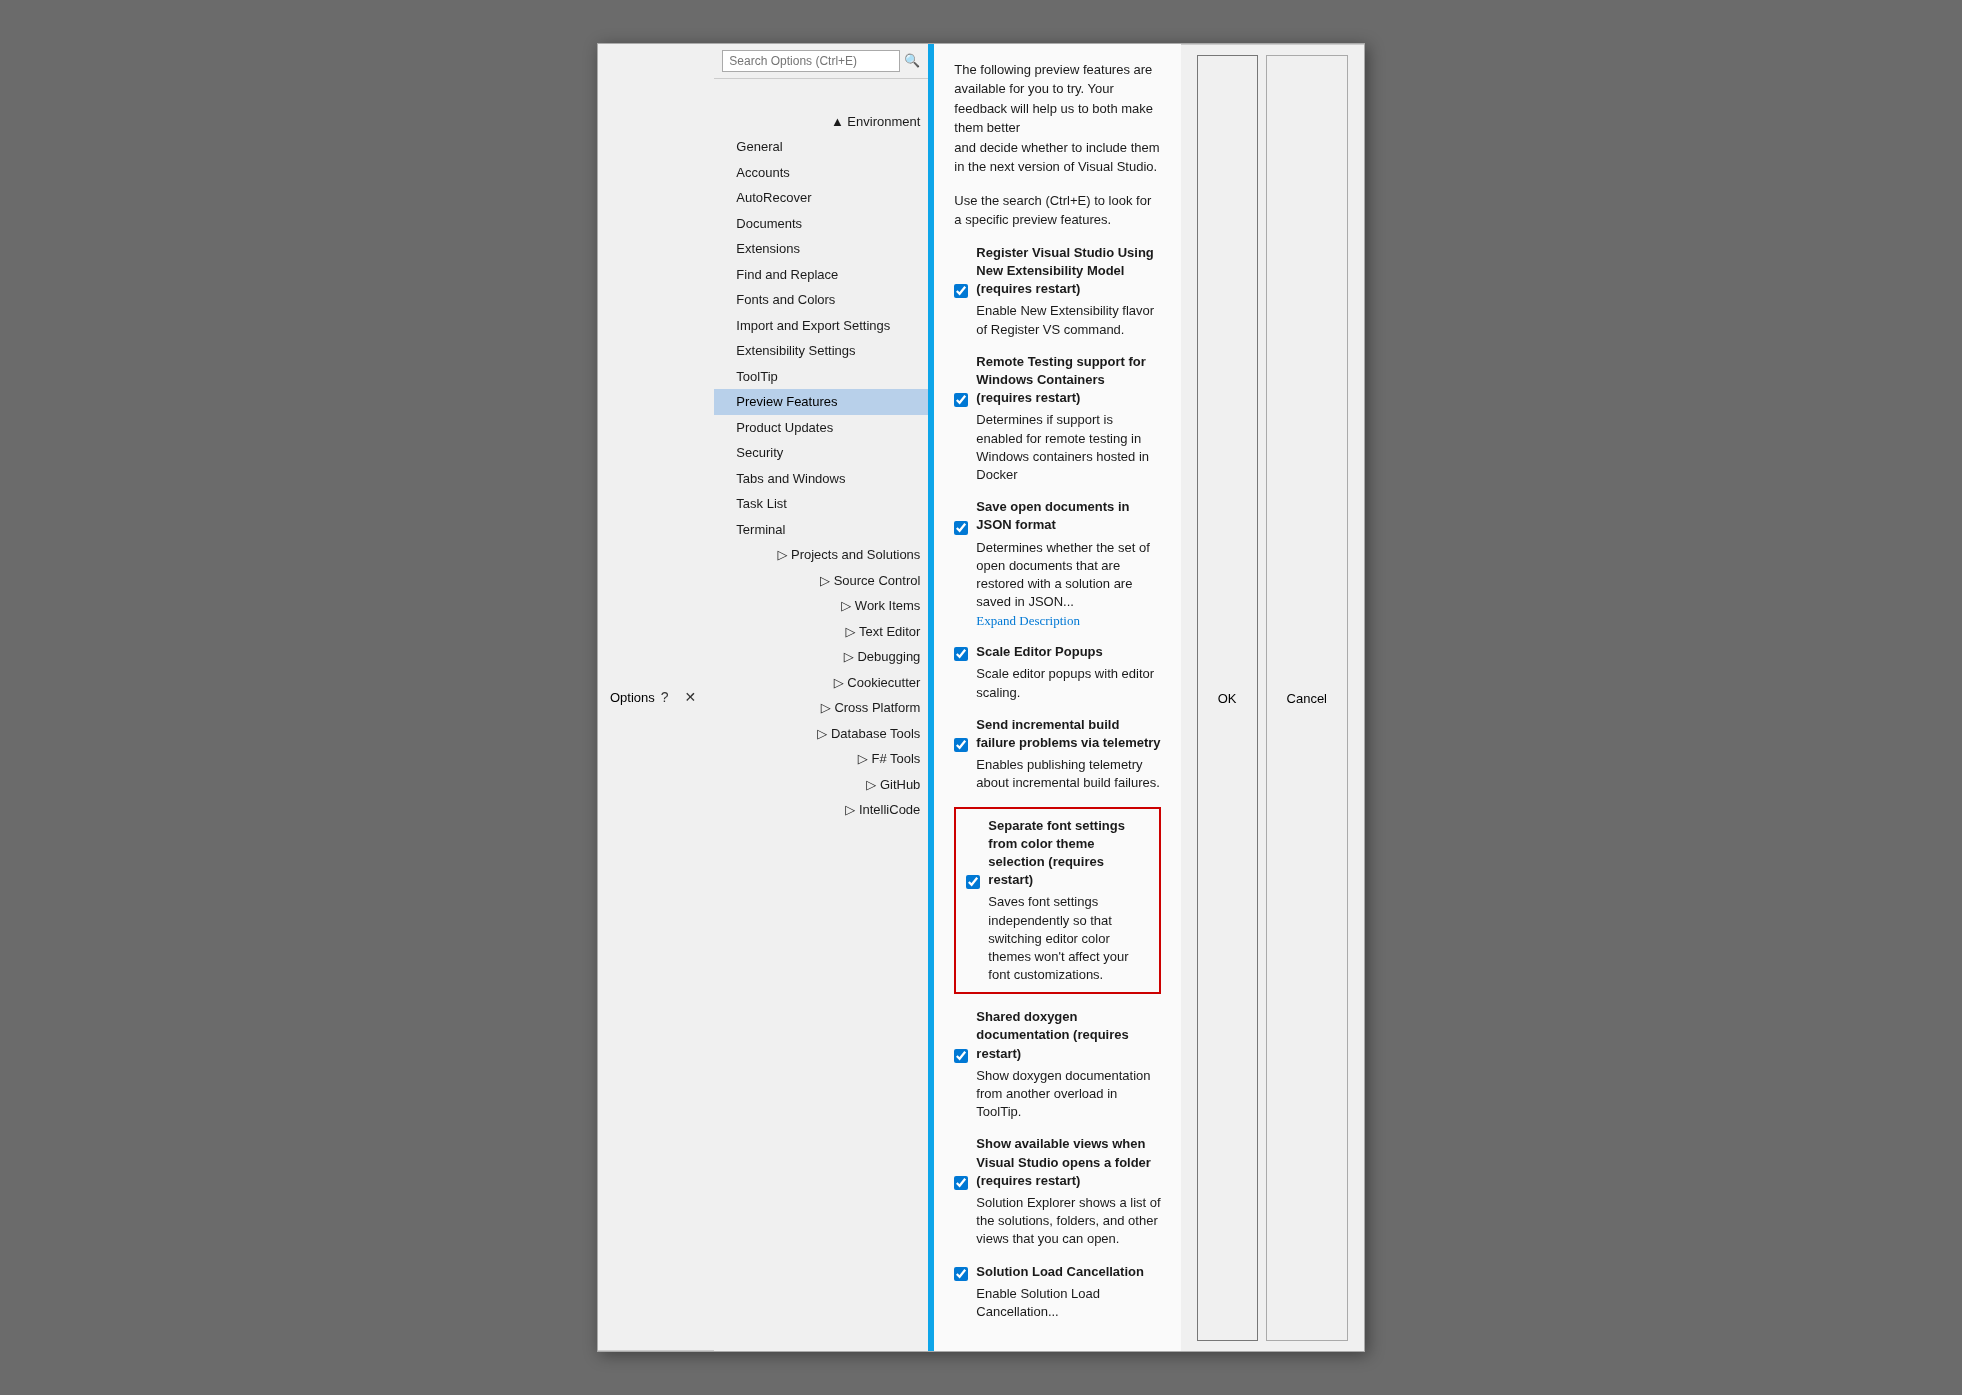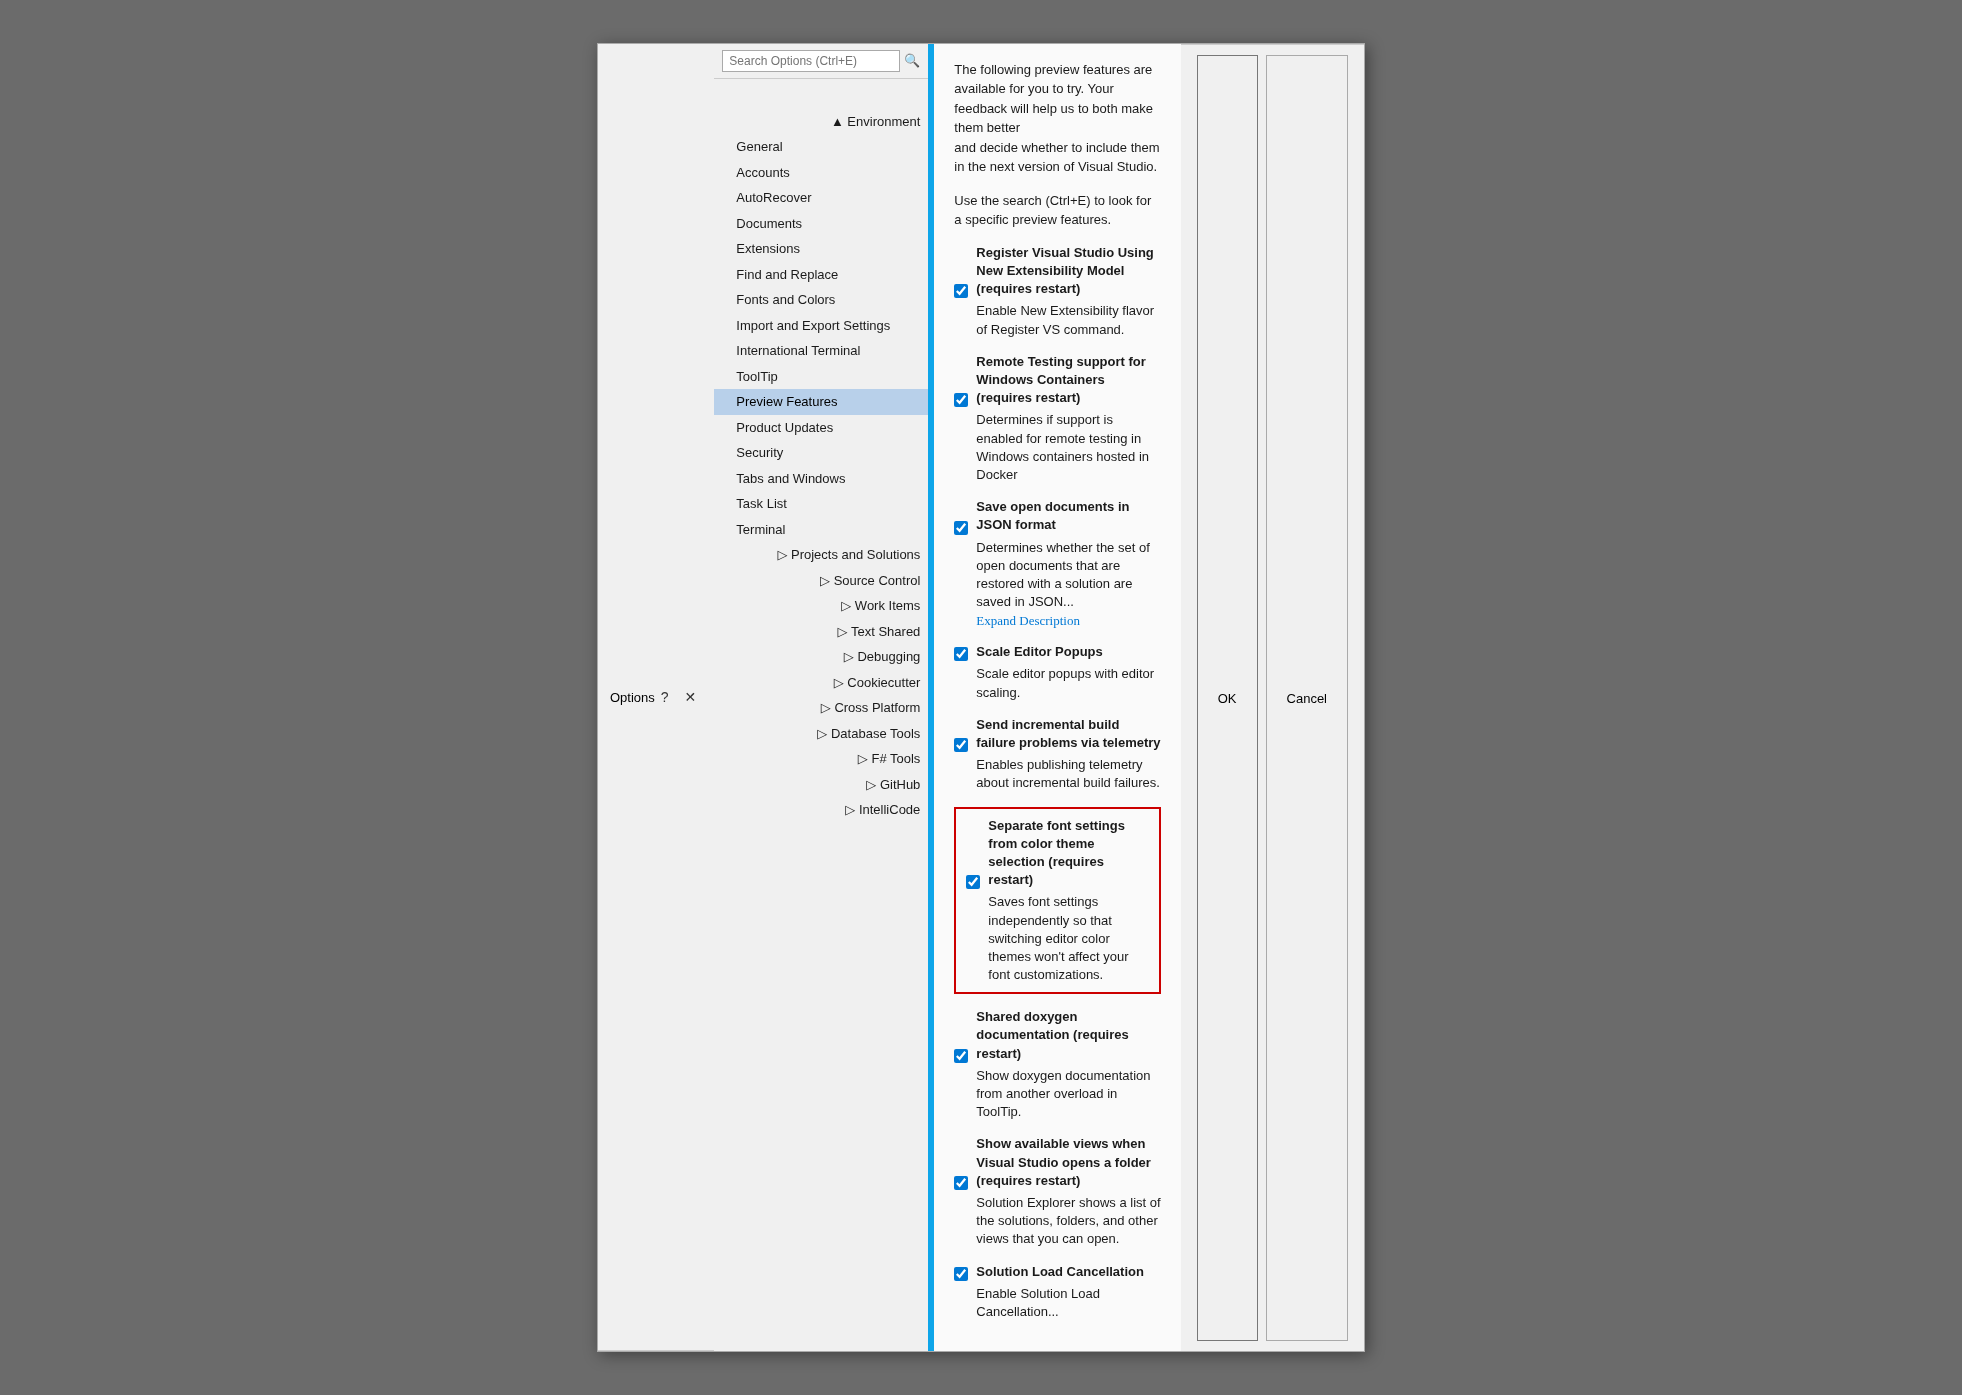--- a/index.html
+++ b/index.html
@@ -225,32 +225,32 @@
 
       <div class="tree-item root">▲ Environment</div>
           <div class="tree-item child">General</div>
           <div class="tree-item child">Accounts</div>
           <div class="tree-item child">AutoRecover</div>
           <div class="tree-item child">Documents</div>
           <div class="tree-item child">Extensions</div>
           <div class="tree-item child">Find and Replace</div>
           <div class="tree-item child">Fonts and Colors</div>
           <div class="tree-item child">Import and Export Settings</div>
-          <div class="tree-item child">International Terminal</div>
+          <div class="tree-item child">Extensibility Settings</div>
           <div class="tree-item child">ToolTip</div>
           <div class="tree-item child selected">Preview Features</div>
           <div class="tree-item child">Product Updates</div>
           <div class="tree-item child">Security</div>
           <div class="tree-item child">Tabs and Windows</div>
           <div class="tree-item child">Task List</div>
           <div class="tree-item child">Terminal</div>
           <div class="tree-item root">▷ Projects and Solutions</div>
           <div class="tree-item root">▷ Source Control</div>
           <div class="tree-item root">▷ Work Items</div>
-          <div class="tree-item root">▷ Text Shared</div>
+          <div class="tree-item root">▷ Text Editor</div>
           <div class="tree-item root">▷ Debugging</div>
           <div class="tree-item root">▷ Cookiecutter</div>
           <div class="tree-item root">▷ Cross Platform</div>
           <div class="tree-item root">▷ Database Tools</div>
           <div class="tree-item root">▷ F# Tools</div>
           <div class="tree-item root">▷ GitHub</div>
           <div class="tree-item root">▷ IntelliCode</div>
         </div>
     </div>
 

